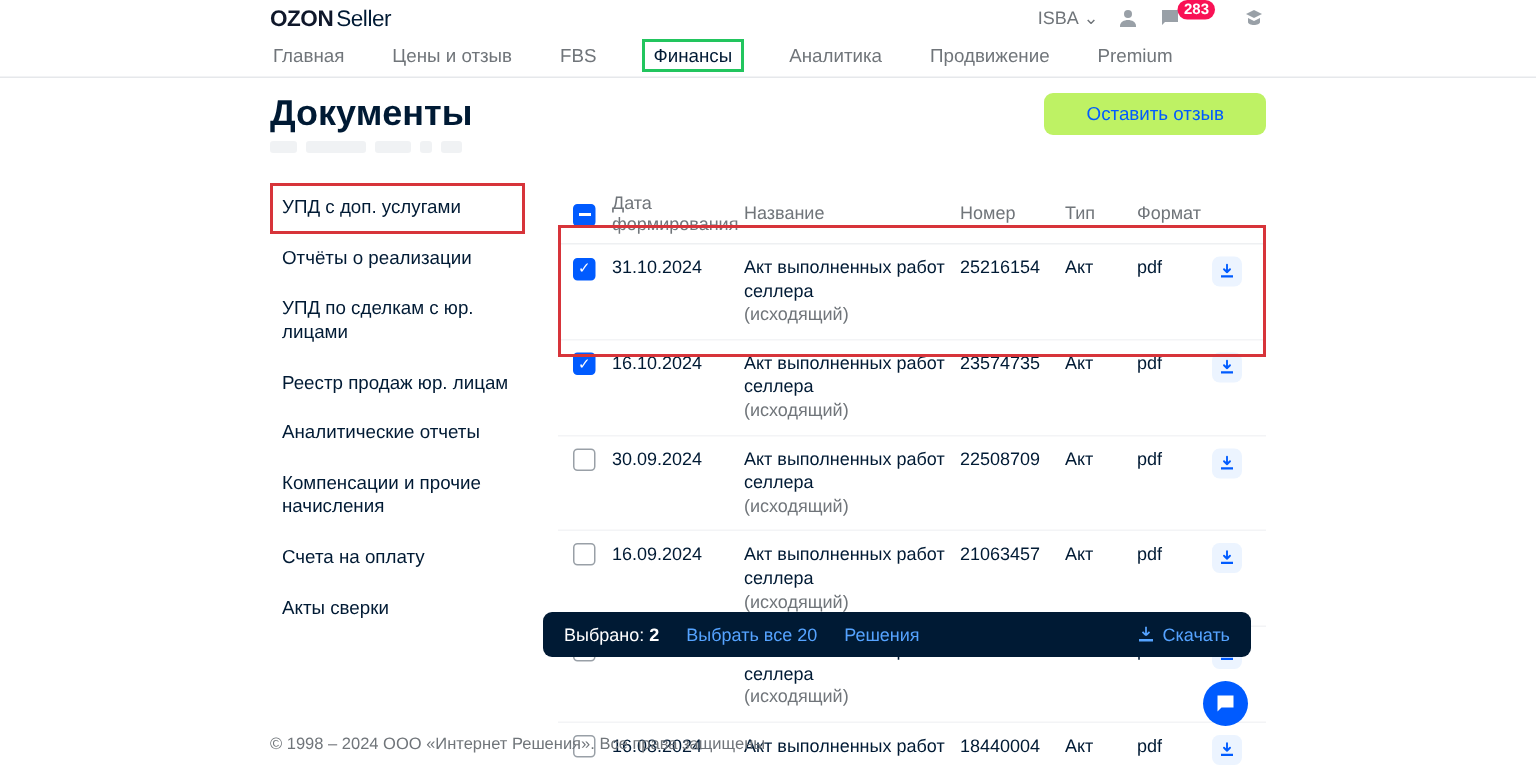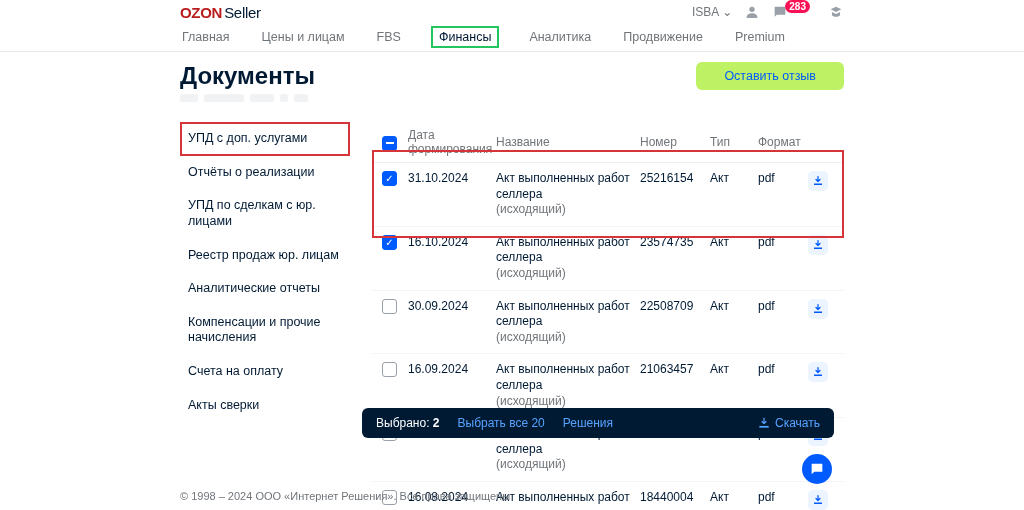--- a/index.html
+++ b/index.html
@@ -1,19 +1,19 @@
 <!DOCTYPE html>
 <html><head>
 <meta charset="utf-8">
 <style>
   * { box-sizing: border-box; margin: 0; padding: 0; }
   body { font-family: -apple-system, BlinkMacSystemFont, "Segoe UI", Arial, sans-serif; background: #fff; color: #001a34; font-size: 13px; width: 1024px; height: 510px; overflow: hidden; position: relative; }
   .header { height: 22px; padding: 2px 180px 0; display: flex; justify-content: space-between; align-items: center; }
   .logo { font-weight: 700; font-size: 15px; letter-spacing: -0.3px; }
-  .logo .blue { color: #b91c1c; }
+  .logo .blue { color: #0f172a; }
   .logo .dark { color: #001a34; font-weight: 500; margin-left: 2px; }
   .header-right { display: flex; align-items: center; gap: 12px; color: #70757a; font-size: 12px; }
   .header-right > * { display: inline-flex; align-items: center; gap: 3px; cursor: pointer; }
   .badge { background: #f91155; color: #fff; border-radius: 8px; font-size: 10px; font-weight: 600; padding: 1px 4px; position: relative; top: -6px; left: -6px; }
   .topnav { padding: 0 180px; display: flex; gap: 28px; border-bottom: 1px solid #e6e8eb; height: 30px; align-items: center; font-size: 12.5px; color: #70757a; }
   .topnav-item { padding: 6px 2px; cursor: pointer; }
   .topnav-item.highlight-red { border: 2px solid #22c55e; padding: 2px 6px; color: #001a34; }
   .container { padding: 10px 180px 0; }
   .title-row { display: flex; justify-content: space-between; align-items: center; }
   h1 { font-size: 24px; font-weight: 700; color: #001a34; }
@@ -78,21 +78,21 @@
         <svg width="16" height="16" viewBox="0 0 24 24" fill="#99a0a7">
           <path d="M4 8l8-4 8 4-8 4z"></path>
           <path d="M6 12v4c0 2 3 3 6 3s6-1 6-3v-4l-6 3z"></path>
         </svg>
       </span>
   </div>
 </div>
 
 <div class="topnav" id="topnav">
     <div class="topnav-item">Главная</div>
-    <div class="topnav-item">Цены и лицам</div>
+    <div class="topnav-item">Цены и отзыв</div>
     <div class="topnav-item">FBS</div>
     <div class="topnav-item highlight-red">Финансы</div>
     <div class="topnav-item">Аналитика</div>
     <div class="topnav-item">Продвижение</div>
     <div class="topnav-item">Premium</div>
   </div>
 
 <div class="container">
   <div class="title-row">
     <h1>Документы</h1>

